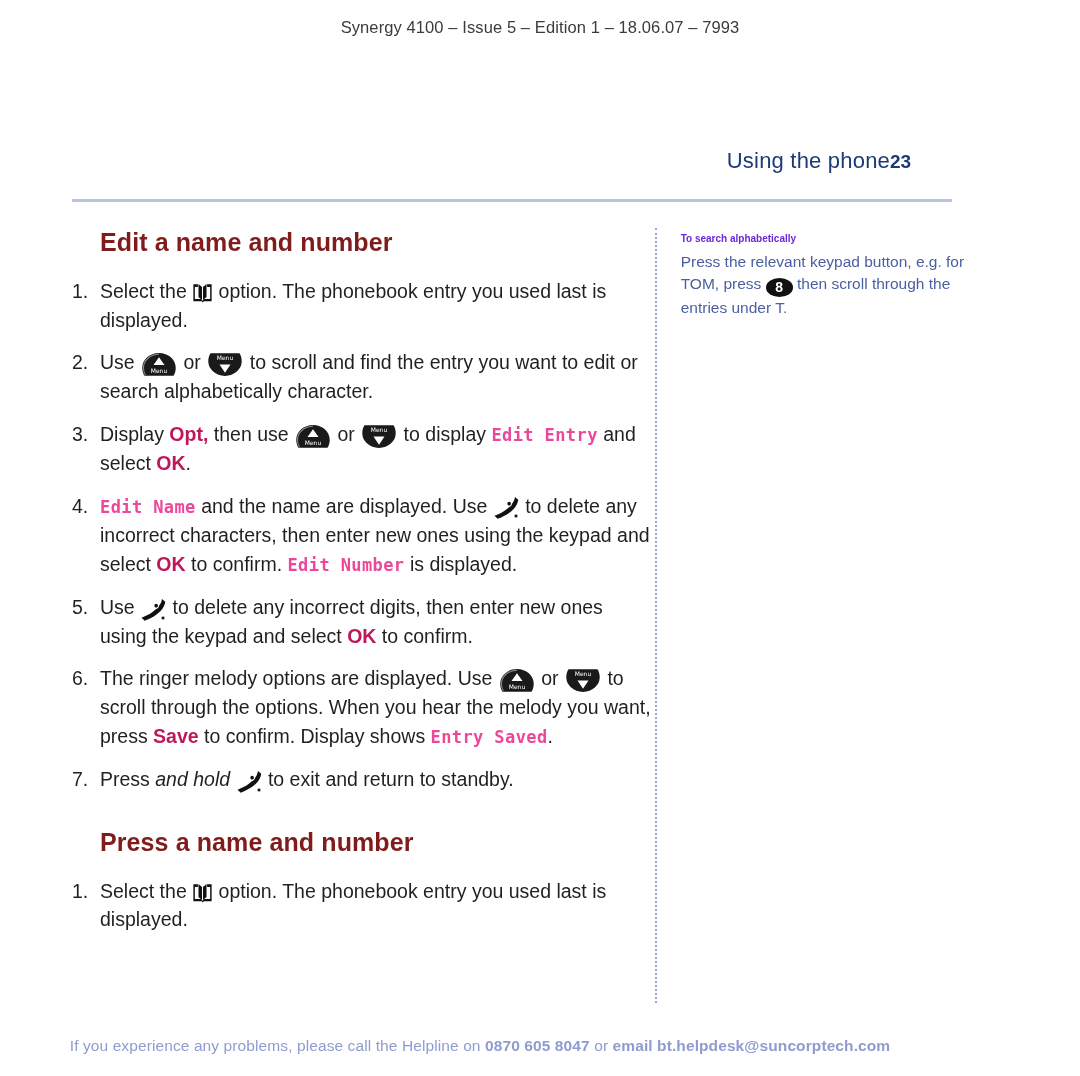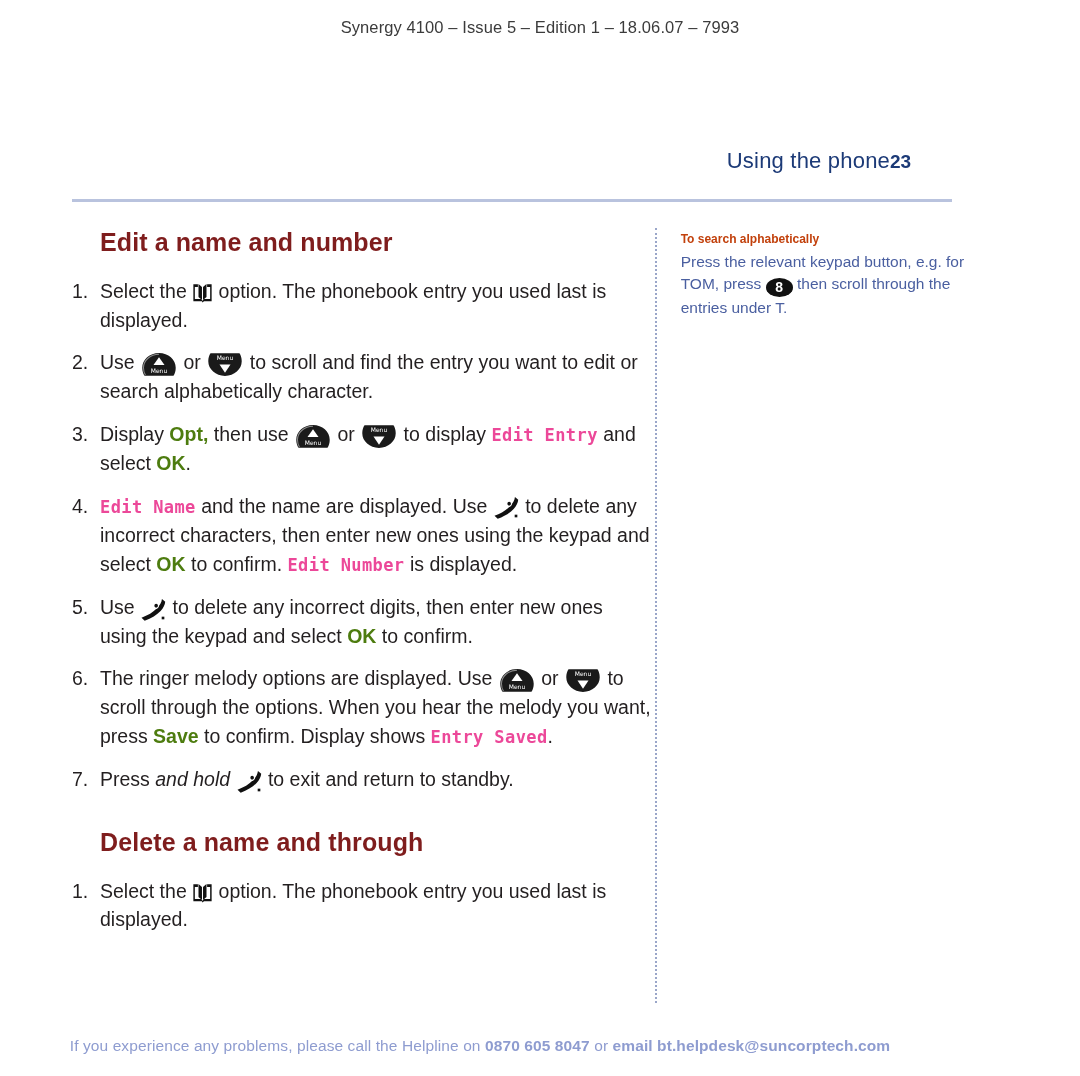--- a/index.html
+++ b/index.html
@@ -106,21 +106,21 @@
   ol.steps > li .num {
     position: absolute;
     left: 0;
     top: 0;
     width: 24px;
     text-align: left;
     font-size: 19.5px;
     color: #231f20;
   }
 
-  b.nav-bold { font-weight: bold; color: #4d7c0f; }
+  b.nav-bold { font-weight: bold; color: #be185d; }
   i.ital { font-style: italic; }
 
   
   .lcd {
     color: #ec4899;
     font-family: "DejaVu Sans Mono", monospace;
     font-size: 17px;
     letter-spacing: 0.4px;
     font-weight: 600;
   }
@@ -143,23 +143,23 @@
     font-size: 14px;
     font-weight: bold;
     line-height: 19px;
     text-align: center;
     vertical-align: -0.25em;
     font-family: "Liberation Sans", sans-serif;
   }
 
   
   .side-head {
-    font-size: 12px;
+    font-size: 10px;
     font-weight: bold;
-    color: #c2410c;
+    color: #6d28d9;
     line-height: 22px;
     margin: 0 0 1px 0;
   }
   .side-body {
     font-size: 15.5px;
     line-height: 21.5px;
     color: #4a5fa0;
     margin: 0;
   }
 
@@ -248,21 +248,21 @@
                 <text x="22" y="9.6" font-family="DejaVu Sans, sans-serif" font-size="7" fill="#ffffff" text-anchor="middle">Menu</text>
                 <polygon points="22,24.0 15.6,14.6 28.4,14.6" fill="#ffffff"></polygon>
               </svg></span><span> to scroll through the options. When you hear the melody you want, press </span><b class="nav-bold">Save</b><span> to confirm. Display shows </span><span class="lcd">Entry Saved</span><span>.</span></span></li>
         <li><span class="num">7.</span><span><span>Press </span><i class="ital">and hold</i><span> </span><span class="icon icon-hangup"><svg viewBox="0 0 30 27" width="27" height="24">
                 <path d="M24.5 1.0c-0.4 3.6-2.3 7.2-5.6 10.6C14.6 16.1 8.4 19.7 1.5 22.3l3.6 3.4C12.6 22.9 18.8 19.0 23.0 14.6c3.2-3.4 4.9-7.0 5.2-10.4z" fill="#111"></path>
                 <path d="M17.6 5.2c1.9 0 3.5 1.6 3.5 3.6 0 2.0-1.6 3.6-3.5 3.6-2.0 0-3.5-1.6-3.5-3.6 0-2.0 1.6-3.6 3.5-3.6z" fill="#ffffff"></path>
                 <path d="M18.0 6.6c1.1 0 2.0 0.9 2.0 2.1s-0.9 2.1-2.0 2.1-2.0-0.9-2.0-2.1 0.9-2.1 2.0-2.1z" fill="#111"></path>
                 <rect x="24.2" y="21.0" width="3.0" height="3.0" fill="#111"></rect>
               </svg></span><span> to exit and return to standby.</span></span></li>
       </ol>
-      <h2 class="sec-head" style="margin-top: 34px;">Delete a name and through</h2>
+      <h2 class="sec-head" style="margin-top: 34px;">Press a name and number</h2>
       <div class="gap-after-head"></div>
       <ol class="steps">
         <li><span class="num">1.</span><span><span>Select the </span><span class="icon icon-book"><svg viewBox="0 0 24 23" width="21" height="20">
                 <path d="M1.5 1.5h5.2v3.0H3.2v14h7.0l1.8 2.0 1.8-2.0h7.0v-14h-3.5v-3.0h5.2v19.5h-8.8L12 22.3l-0.7-1.3H1.5z" fill="#111"></path>
                 <path d="M7.4 1.2l4.0 3.4v14.9l-4.0-3.4z" fill="#111"></path>
                 <path d="M16.6 1.2l-4.0 3.4v14.9l4.0-3.4z" fill="#111"></path>
               </svg></span><span> option. The phonebook entry you used last is displayed.</span></span></li>
       </ol>
     </div>
 

